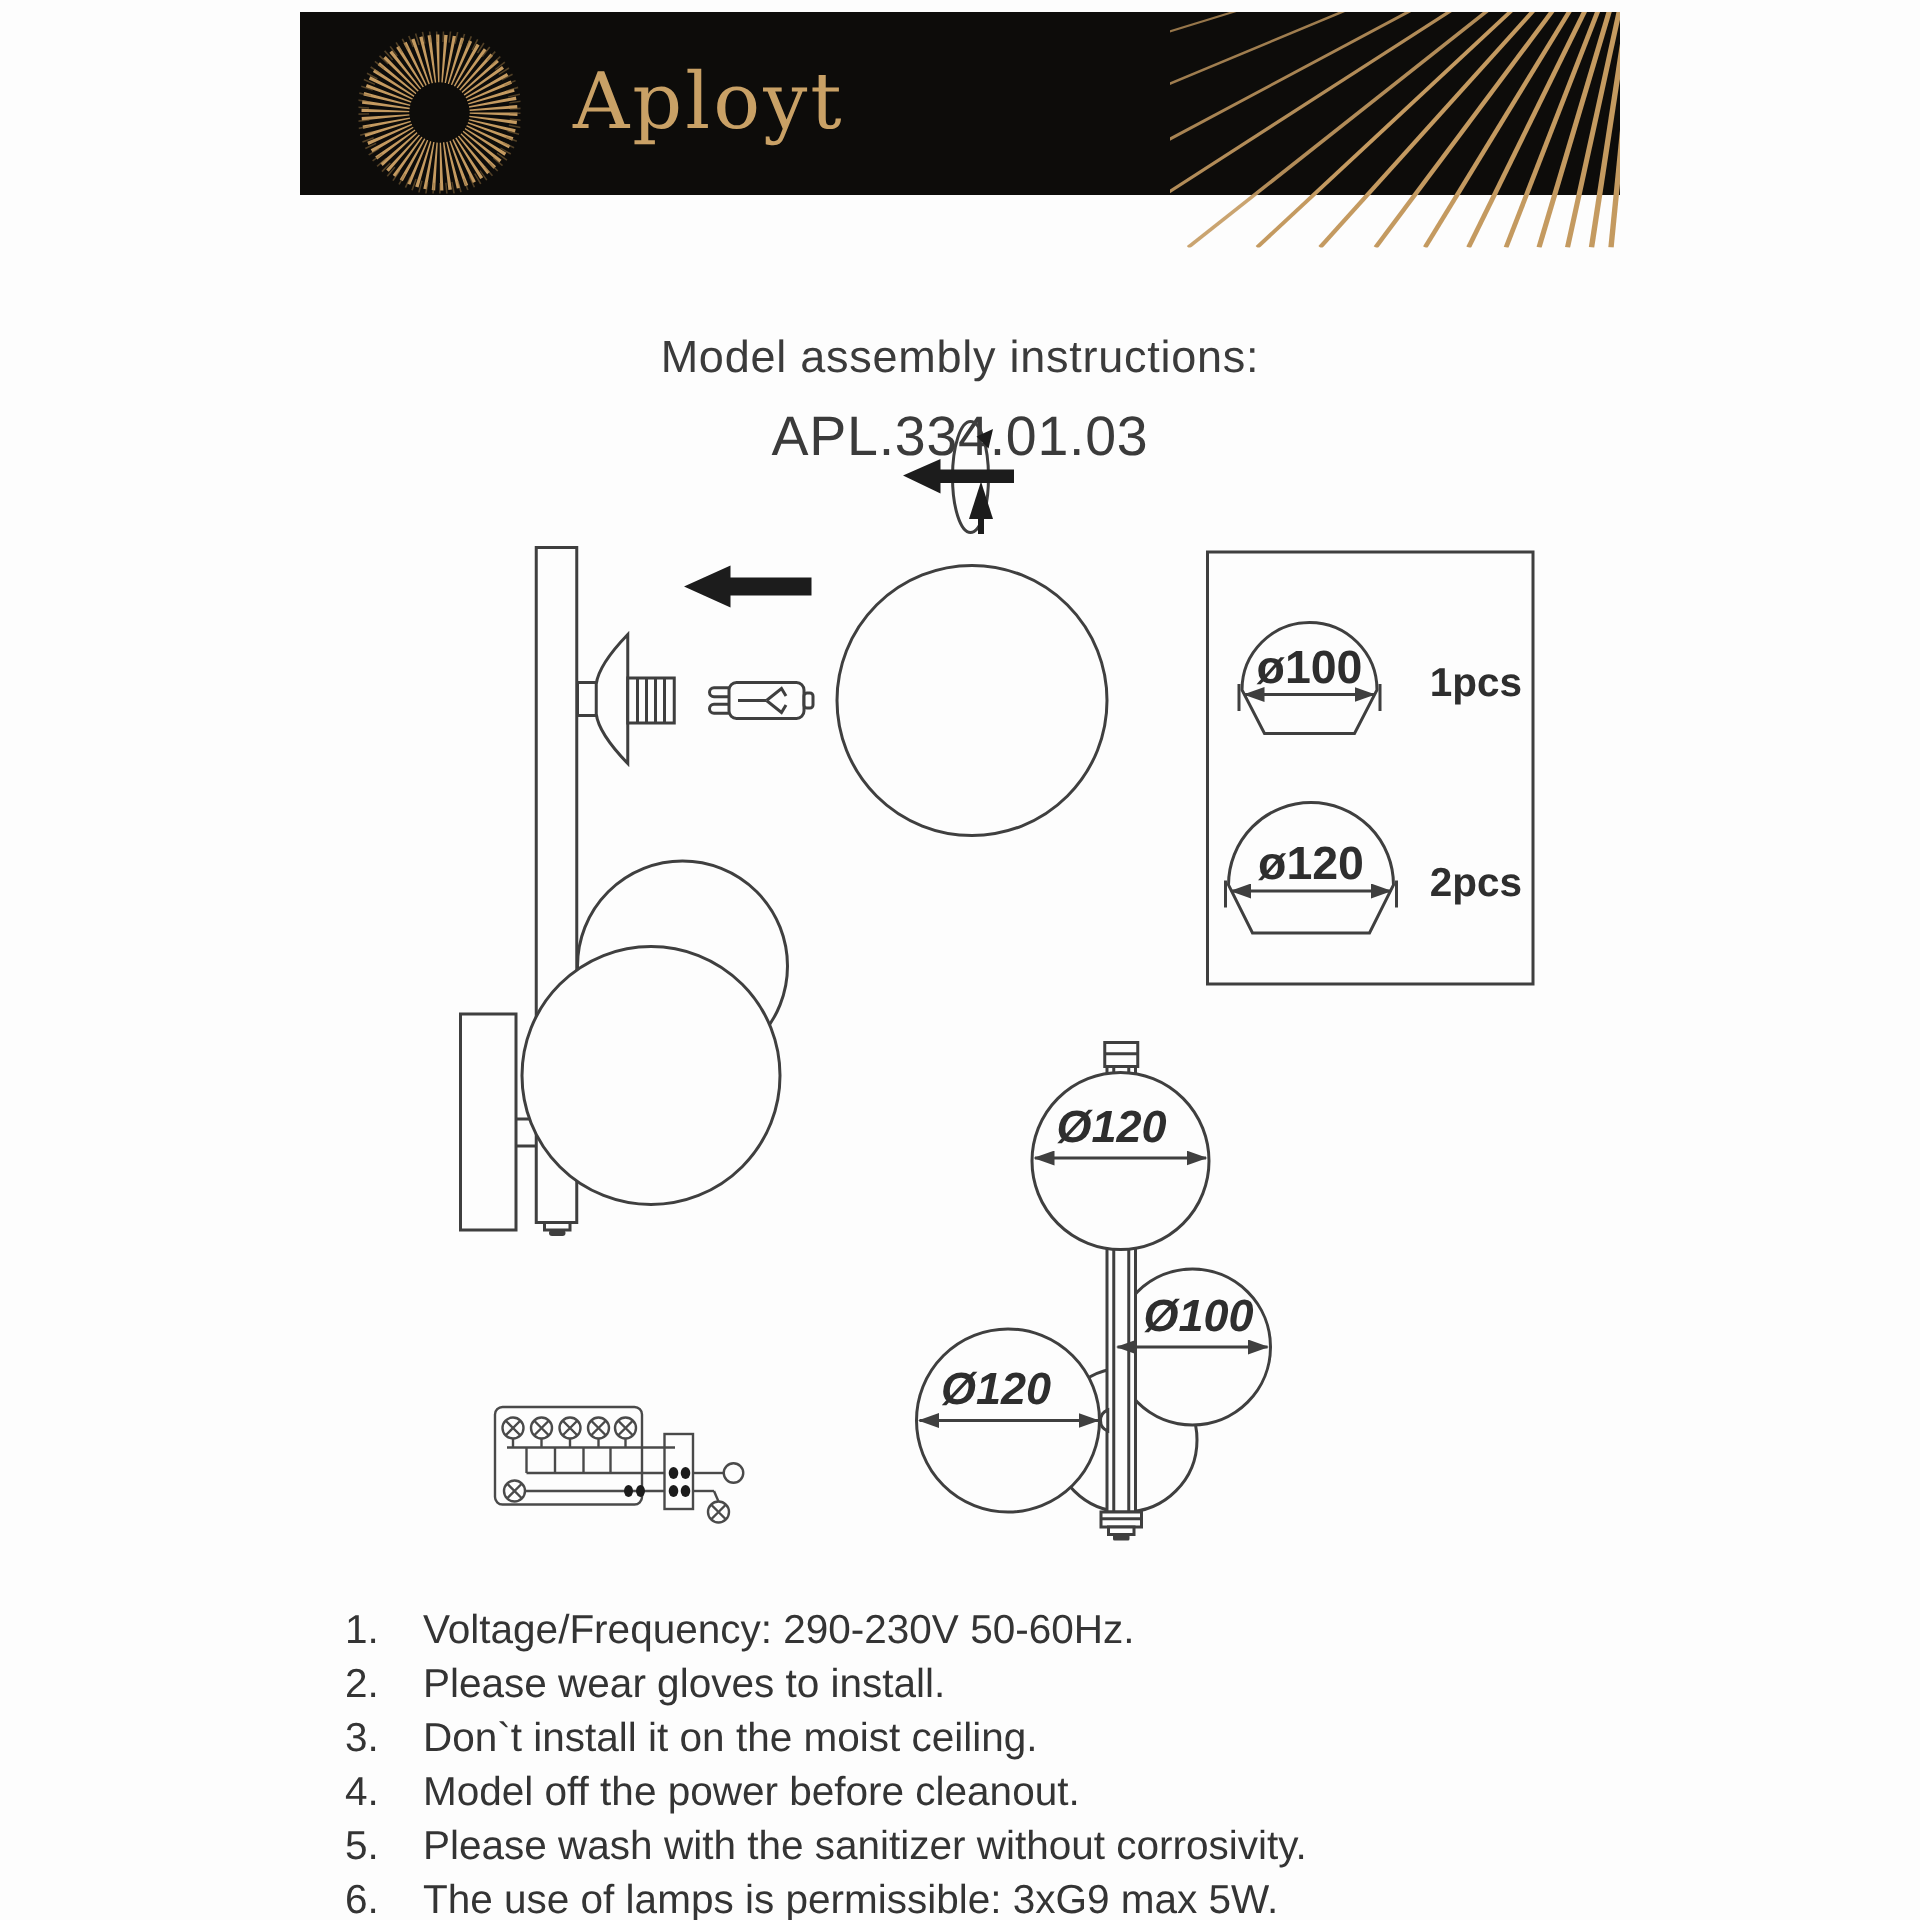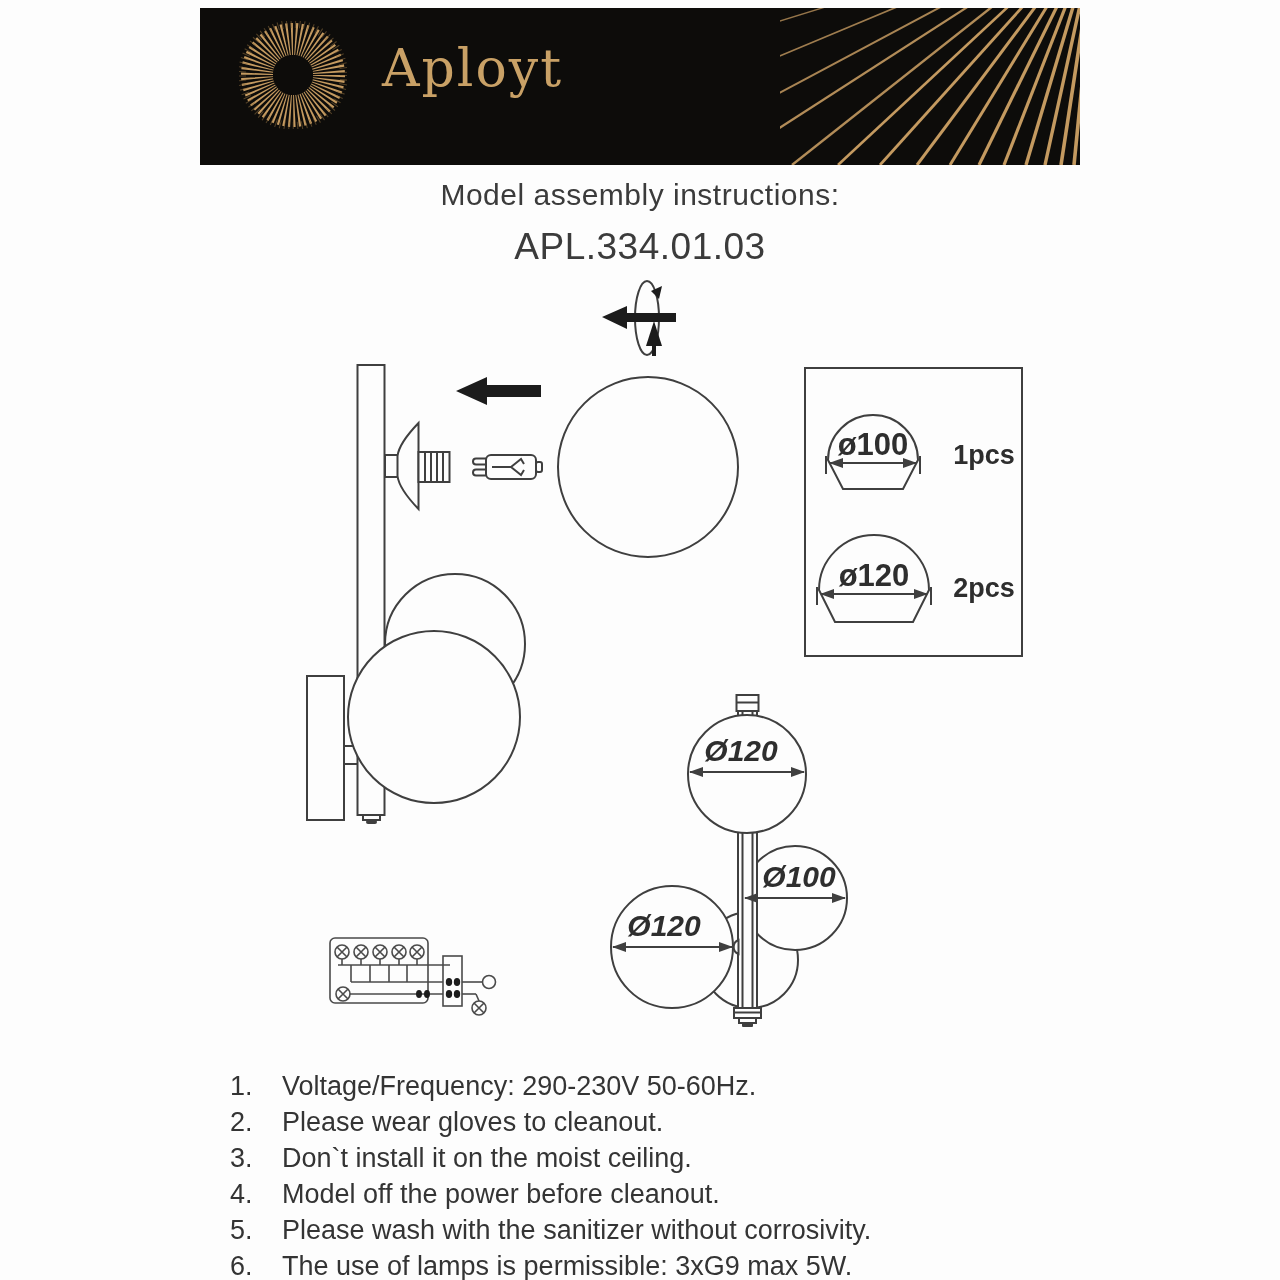--- a/index.html
+++ b/index.html
@@ -1,26 +1,26 @@
 <!DOCTYPE html>
 <html><head>
 <meta charset="utf-8">
 <style>
   html,body{margin:0;padding:0;background:#ffffff;}
   #page{position:relative;width:1280px;height:1280px;background:#fdfdfd;overflow:hidden;
         font-family:"Liberation Sans",sans-serif;}
   
-  #band{position:absolute;left:200px;top:8px;width:880px;height:157px;background:#0d0c0a;}
+  #band{position:absolute;left:200px;top:8px;width:880px;height:122px;background:#0d0c0a;}
   #logo{position:absolute;left:39px;top:13px;width:108px;height:108px;}
   #brand{position:absolute;left:182px;top:34px;font-family:"DejaVu Serif","Liberation Serif",serif;
          font-size:52px;font-weight:400;color:#c9a166;letter-spacing:2px;line-height:1;}
   #rays{position:absolute;right:0;top:0;}
   
   #title{position:absolute;left:0;top:176px;width:1280px;text-align:center;color:#3b3b3b;}
-  #title .t1{font-size:30px;line-height:38px;font-weight:500;letter-spacing:.5px;}
+  #title .t1{font-size:30px;line-height:38px;font-weight:500;letter-spacing:.5px;margin-top:44px;}
   #title .t2{font-size:37px;line-height:38px;font-weight:500;letter-spacing:.5px;margin-top:14px;}
   
   #art{position:absolute;left:0;top:0;}
   .ln{stroke:#3f3f3f;stroke-width:2;fill:none;}
   .ln15{stroke:#4a4a4a;stroke-width:1.6;fill:none;}
   .fw{stroke:#3f3f3f;stroke-width:2;fill:#fdfdfd;}
   .blk{fill:#1c1c1c;stroke:none;}
   .dk{fill:#3f3f3f;stroke:none;}
   text.dim{font-family:"Liberation Sans",sans-serif;font-size:30px;font-style:italic;
            font-weight:600;fill:#2e2e2e;}
@@ -212,21 +212,21 @@
     </g>
   </svg>
 
   <div id="list">
     <div class="row">
       <span class="n">1.</span>
       <span class="tx">Voltage/Frequency: 290-230V 50-60Hz.</span>
     </div>
     <div class="row">
       <span class="n">2.</span>
-      <span class="tx">Please wear gloves to cleanout.</span>
+      <span class="tx">Please wear gloves to install.</span>
     </div>
     <div class="row">
       <span class="n">3.</span>
       <span class="tx">Don`t install it on the moist ceiling.</span>
     </div>
     <div class="row">
       <span class="n">4.</span>
       <span class="tx">Model off the power before cleanout.</span>
     </div>
     <div class="row">

